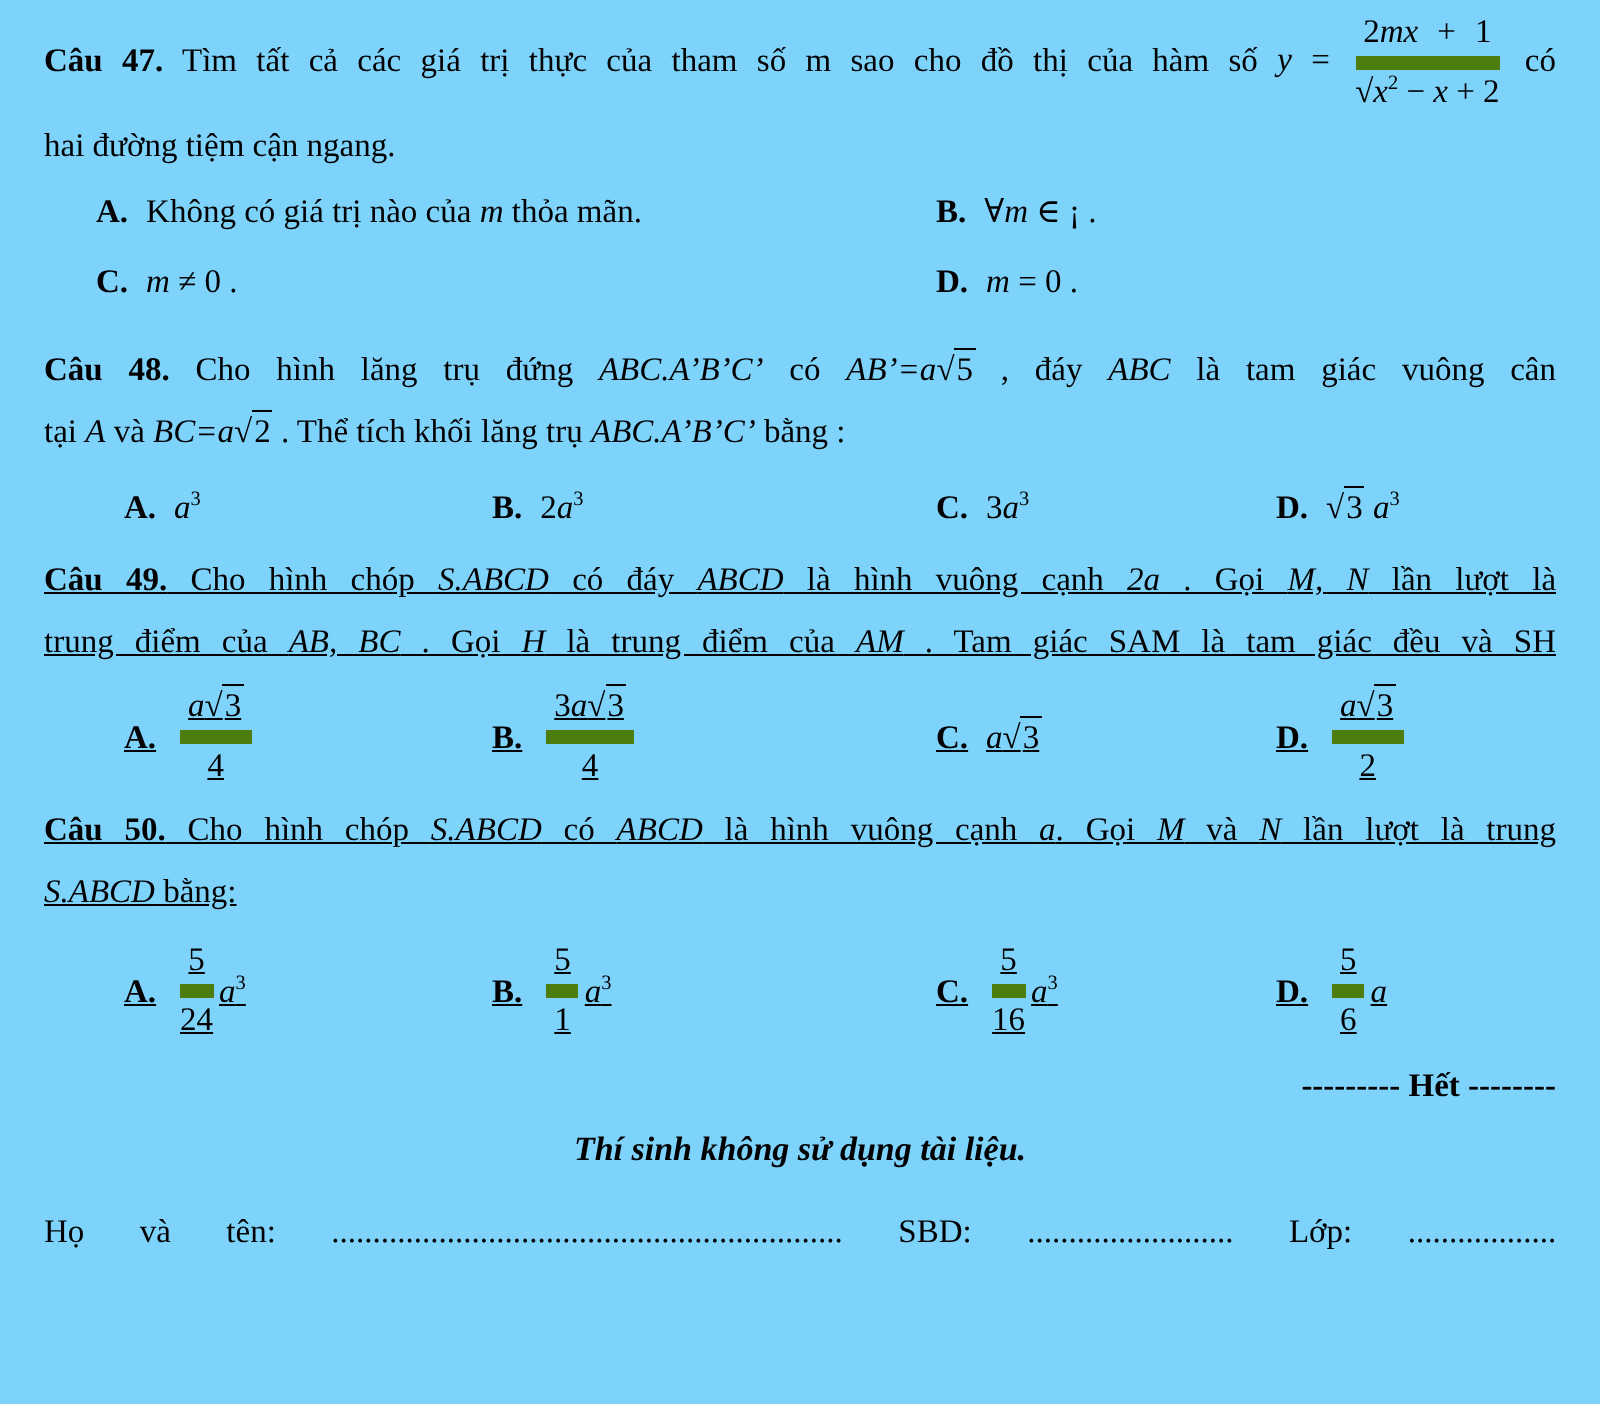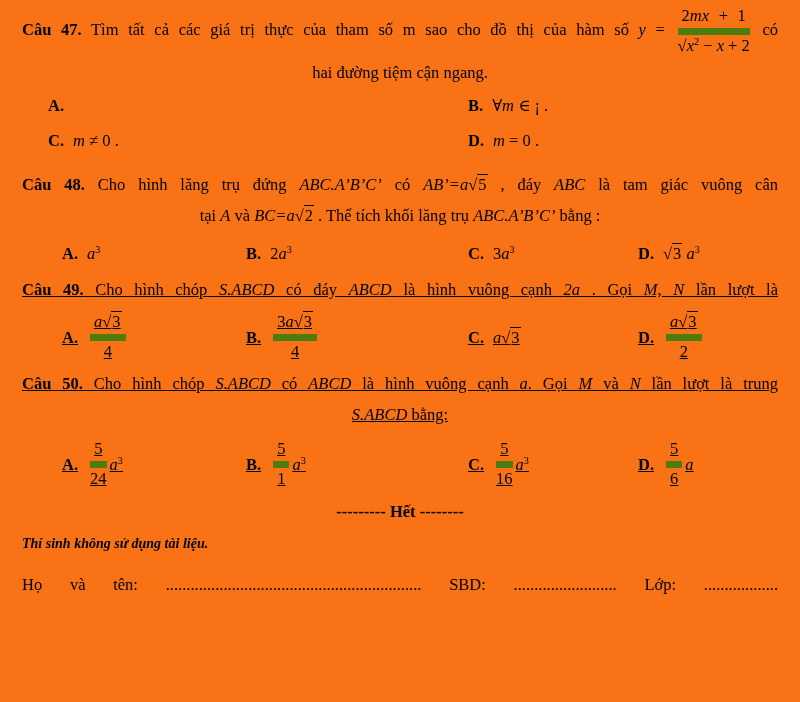--- a/index.html
+++ b/index.html
@@ -1,18 +1,18 @@
 <!DOCTYPE html>
 <html><head>
 <meta charset="utf-8">
 <style>
   html,body{margin:0;padding:0;background:#fff;}
-  .page{position:relative;width:800px;height:702px;box-sizing:border-box;padding:6px 22px 0;background:#f97316;color:#000;font-family:"Liberation Serif","DejaVu Serif",serif;font-size:16.5px;overflow:hidden;}
+  .page{position:relative;width:800px;height:702px;box-sizing:border-box;padding:6px 22px 0;background:#7dd3fc;color:#000;font-family:"Liberation Serif","DejaVu Serif",serif;font-size:16.5px;overflow:hidden;}
   .jline{text-align:justify;text-align-last:justify;line-height:31px;}
-  .lline{text-align:center;line-height:31px;}
+  .lline{text-align:left;line-height:31px;}
   .qlab{font-weight:bold;}
   i{font-style:italic;}
   sup{font-size:0.62em;line-height:0;}
   .nowrap{white-space:nowrap;}
   
   .frac{display:inline-block;vertical-align:middle;text-align:center;line-height:1.15;margin:1px 3px;}
   .frac .num{display:block;border-bottom:7px solid #4d7c0f;padding:0 4px 2px;}
   .frac .den{display:block;padding-top:2px;}
   
   .sqrt{white-space:nowrap;}
@@ -23,35 +23,36 @@
   .optrow4{display:grid;grid-template-columns:184px 222px 170px 1fr;padding-left:40px;align-items:center;line-height:31px;}
   .olab{font-weight:bold;margin-right:9px;}
   .opt{white-space:nowrap;display:flex;align-items:center;}
   .opt .olab{flex:none;}
   .q48row{margin:7px 0 5px;}
   .q49row{margin:7px 0 5px;}
   .q50row{margin:9px 0 3px;}
   .mt{margin-top:11px;}
   .mt2{margin-top:4px;text-decoration:underline;}
   
-  .het{text-align:center;font-weight:bold;margin-top:9px;line-height:26px;}
-  .note{text-align:left;font-weight:bold;font-style:italic;margin-top:5px;line-height:28px;font-size:14px;}
+  .het{text-align:right;font-weight:bold;margin-top:9px;line-height:26px;}
+  .note{text-align:center;font-weight:bold;font-style:italic;margin-top:5px;line-height:28px;font-size:17px;}
   .nameline{margin-top:12px;text-align:justify;text-align-last:justify;line-height:30px;}
 </style>
 </head>
 <body>
 
 <div class="page">
 
   <div>
     <div class="jline"><b class="qlab">Câu 47.</b><span> Tìm tất cả các giá trị thực của tham số m sao cho đồ thị của hàm số </span><span class="nowrap"><i>y</i><span> = </span><span class="frac"><span class="num"><span>2</span><i>mx</i><span> + 1</span></span><span class="den"><span class="rk">√</span><span class="rad"><i>x</i><sup>2</sup><span> − </span><i>x</i><span> + 2</span></span></span></span></span><span> có</span></div>
     <div class="lline">hai đường tiệm cận ngang.</div>
     <div class="optrow2">
       <span class="opt">
           <span class="olab">A.</span>
+          <span><span>Không có giá trị nào của </span><i>m</i><span> thỏa mãn.</span></span>
         </span>
       <span class="opt">
           <span class="olab">B.</span>
           <span><span>∀</span><i>m</i><span> ∈ ¡ .</span></span>
         </span>
     </div>
     <div class="optrow2">
       <span class="opt">
           <span class="olab">C.</span>
           <span><i>m</i><span> ≠ 0 .</span></span>
@@ -81,20 +82,21 @@
         </span>
       <span class="opt">
           <span class="olab">D.</span>
           <span><span class="sqrt"><span class="rk">√</span><span class="rad">3</span></span><i> a</i><sup>3</sup></span>
         </span>
     </div>
   </div>
 
   <div class="mt2">
     <div class="jline"><b class="qlab">Câu 49.</b><span> Cho hình chóp </span><i>S.ABCD</i><span> có đáy </span><i>ABCD</i><span> là hình vuông cạnh </span><i>2a</i><span> . Gọi </span><i>M, N</i><span> lần lượt là</span></div>
+    <div class="jline"><span>trung điểm của </span><i>AB, BC</i><span> . Gọi </span><i>H</i><span> là trung điểm của </span><i>AM</i><span> . Tam giác SAM là tam giác đều và SH</span></div>
     <div class="optrow4 q49row">
       <span class="opt">
           <span class="olab">A.</span>
           <span class="frac">
             <span class="num"><i>a</i><span class="sqrt"><span class="rk">√</span><span class="rad">3</span></span></span>
             <span class="den">4</span>
           </span>
         </span>
       <span class="opt">
           <span class="olab">B.</span>

